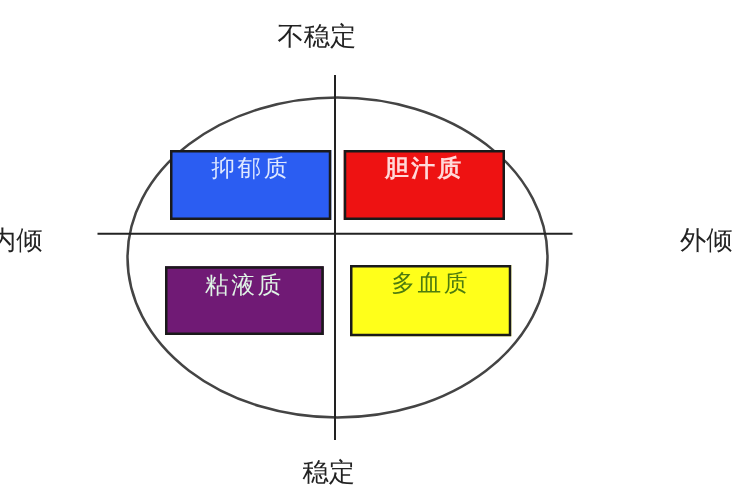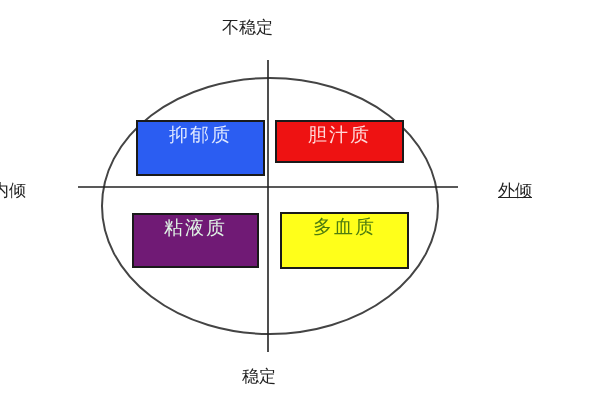--- a/index.html
+++ b/index.html
@@ -1,42 +1,42 @@
 <!DOCTYPE html>
 <html><head>
   <meta charset="utf-8">
   <style>
     html, body { margin: 0; padding: 0; background: #ffffff; }
     body { width: 600px; height: 400px; position: relative; overflow: hidden;
            font-family: "DejaVu Sans", sans-serif; }
     .abs { position: absolute; }
-    .axis-label { font-size: 17px; color: #222; white-space: nowrap; line-height: 1; }
+    .axis-label { font-size: 21px; color: #222; white-space: nowrap; line-height: 1; }
     svg.canvas { position: absolute; left: 0; top: 0; }
     .box { position: absolute; box-sizing: border-box; border: 2px solid #1a1a1a;
            display: flex; align-items: flex-start; justify-content: center;
            font-size: 19px; letter-spacing: 2px; }
   </style>
 </head>
 <body>
 
 <svg class="canvas" width="600" height="400">
   <ellipse cx="270" cy="206" rx="168" ry="128" fill="none" stroke="#444" stroke-width="2"></ellipse>
   <line x1="78" y1="187" x2="458" y2="187" stroke="#222" stroke-width="1.6"></line>
   <line x1="268" y1="60" x2="268" y2="352" stroke="#222" stroke-width="1.6"></line>
 </svg>
 
 <div class="abs axis-label" style="left:222px; top:19px;">不稳定</div>
 <div class="abs axis-label" style="left:242px; top:368px;">稳定</div>
 <div class="abs axis-label" style="left:-8px; top:182px;">内倾</div>
-<div class="abs axis-label" style="left:498px; top:182px;text-decoration:underline;">外倾</div>
+<div class="abs axis-label" style="left:544px; top:182px;">外倾</div>
 
 <div class="box" style="left:136px; top:120px; width:129px; height:56px; background:#2b5df2; color:#dfe8ff;">
   <span>抑郁质</span>
 </div>
-<div class="box" style="left:275px; top:120px; width:129px; height:43px; background:#ee1212; color:#ffd9d9;">
+<div class="box" style="left:275px; top:120px; width:129px; height:56px; background:#ee1212; color:#ffd9d9;font-weight:bold;">
   <span>胆汁质</span>
 </div>
 <div class="box" style="left:132px; top:213px; width:127px; height:55px; background:#701a75; color:#e0f5e6;">
   <span>粘液质</span>
 </div>
 <div class="box" style="left:280px; top:212px; width:129px; height:57px; background:#ffff1a; color:#4d7c0f;">
   <span>多血质</span>
 </div>
 
 </body></html>

